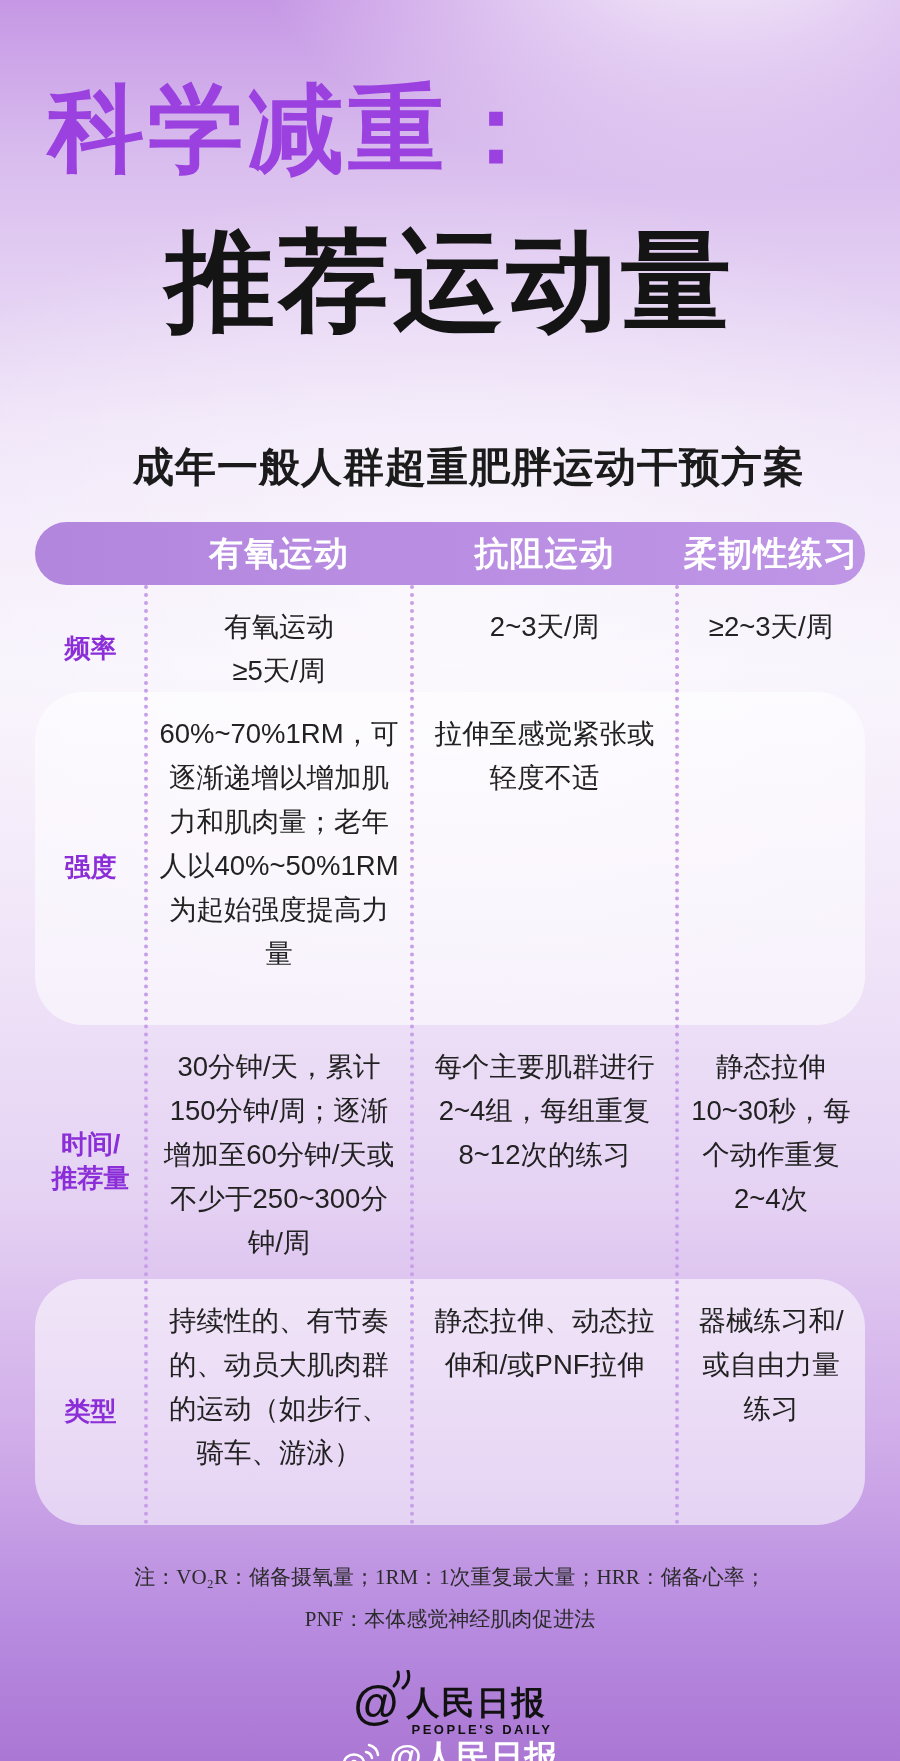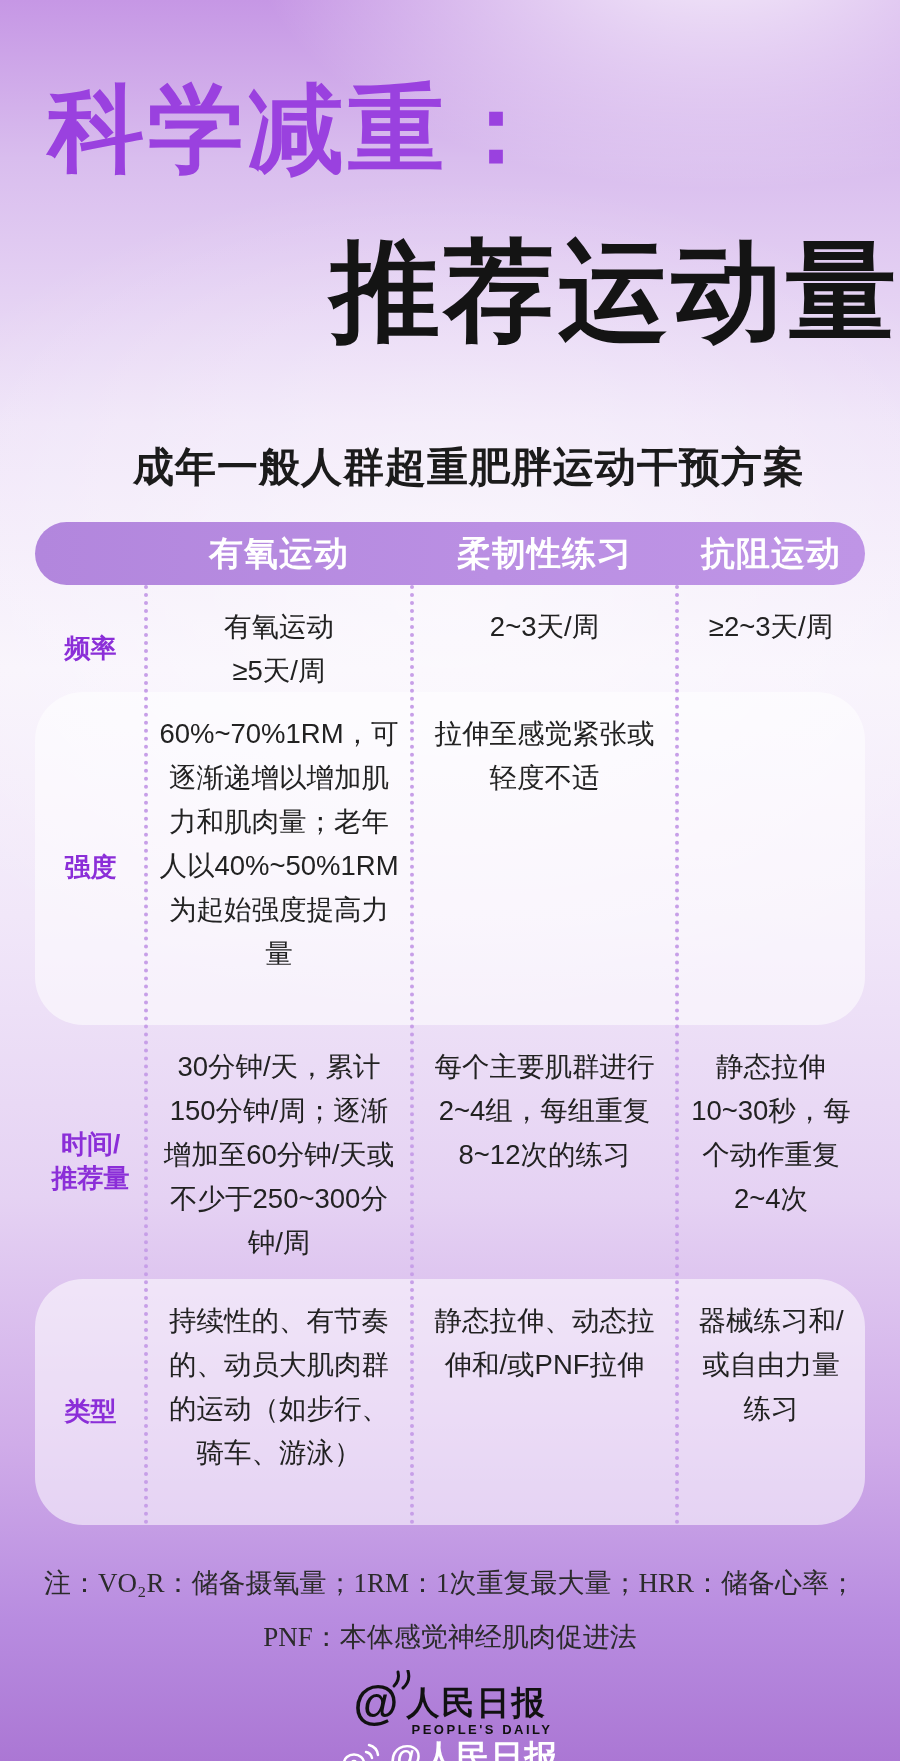--- a/index.html
+++ b/index.html
@@ -16,22 +16,22 @@
         #c697e5 0%, #d9bdee 9%, #efe4f8 24%, #f8f3fc 38%,
         #f1e7f9 52%, #e5d2f3 68%, #d0ace9 82%, #b88ce0 92%, #ab77d4 100%);
   }
   .title1{
     position:absolute;top:76px;left:0;width:100%;
     text-align:left;
     font-size:96px;font-weight:900;line-height:1.1;
     color:#9a41df;letter-spacing:4px;margin-left:48px;
   }
   .title2{
-    position:absolute;top:228px;left:0;width:100%;
-    text-align:right;
+    position:absolute;top:218px;left:0;width:100%;
+    text-align:center;
     font-size:110px;font-weight:900;line-height:1.15;
     color:#141414;letter-spacing:4px;
   }
   .subtitle{
     position:absolute;top:440px;left:0;width:100%;
     text-align:center;
     font-size:41px;font-weight:800;
     color:#1b1b1b;letter-spacing:1px;padding-left:19px;
   }
   .table{
@@ -82,21 +82,21 @@
     top:63px;height:940px;width:0;
     border-left:4px dotted #c79fe8;
   }
   .divider.d1{left:109px;}
   .divider.d2{left:375px;}
   .divider.d3{left:640px;}
   .notes{
     position:absolute;top:1556px;left:0;width:100%;
     text-align:center;
     font-family:"Liberation Serif","DejaVu Serif",serif;
-    font-size:27px;color:#2b2b2b;line-height:2.0;
+    font-size:21px;color:#2b2b2b;line-height:2.0;
   }
   .footer{
     position:absolute;top:1680px;left:0;width:100%;
     display:flex;flex-direction:column;align-items:center;
   }
   .pd-row{display:flex;align-items:center;gap:8px;}
   .pd-at{
     position:relative;
     font-size:46px;font-weight:700;color:#111;line-height:1;
   }
@@ -122,22 +122,22 @@
 <div class="poster">
 
   <div class="title1">科学减重：</div>
   <div class="title2">推荐运动量</div>
   <div class="subtitle">成年一般人群超重肥胖运动干预方案</div>
 
   <div class="table">
     <div class="thead">
       <div class="th"></div>
       <div class="th">有氧运动</div>
+      <div class="th">抗阻运动</div>
       <div class="th">柔韧性练习</div>
-      <div class="th">抗阻运动</div>
     </div>
 
     <div class="tbody">
 
       <div class="trow r1">
         <div class="rowlabel">频率</div>
         <div class="cell">有氧运动
 ≥5天/周</div>
         <div class="cell">2~3天/周</div>
         <div class="cell">≥2~3天/周</div>

